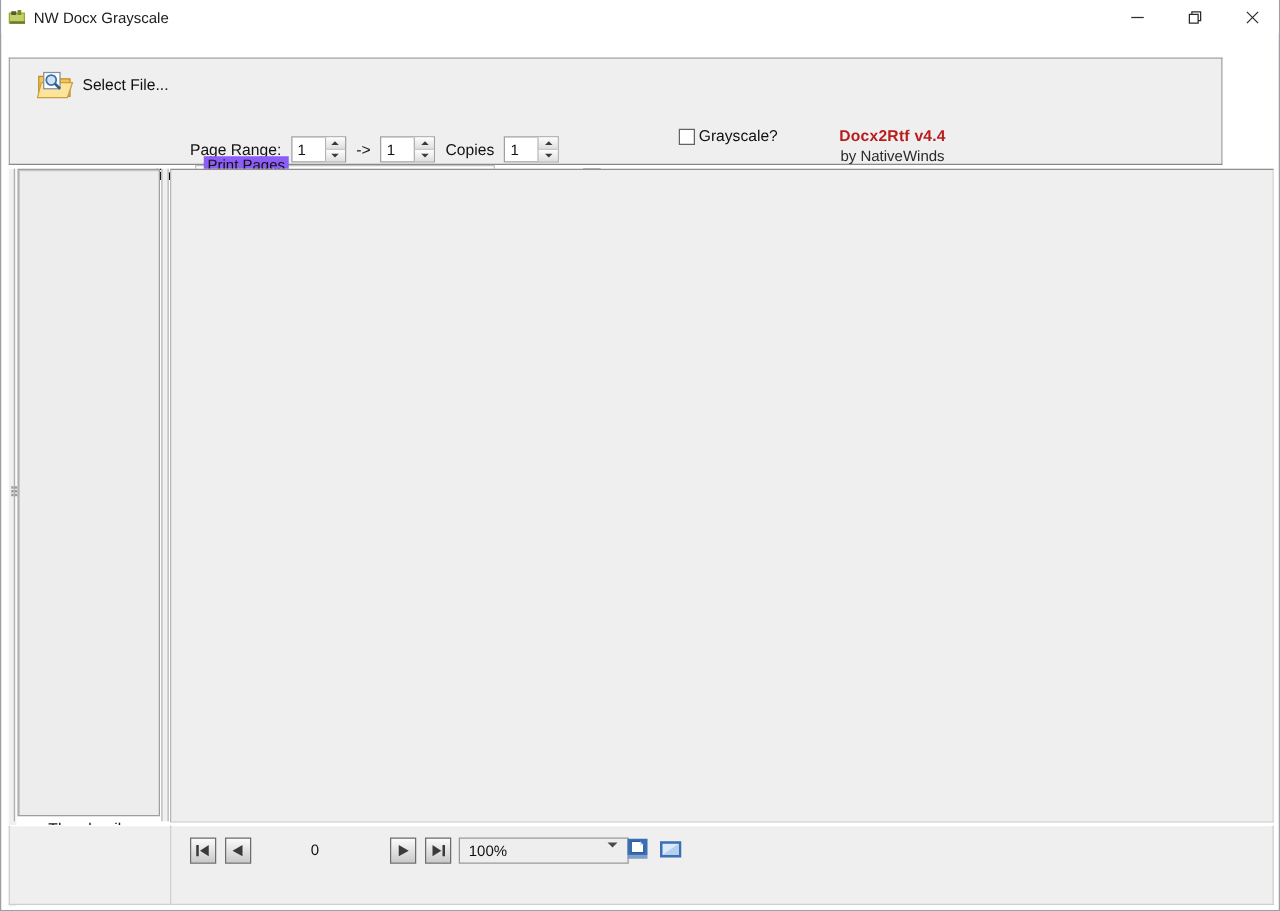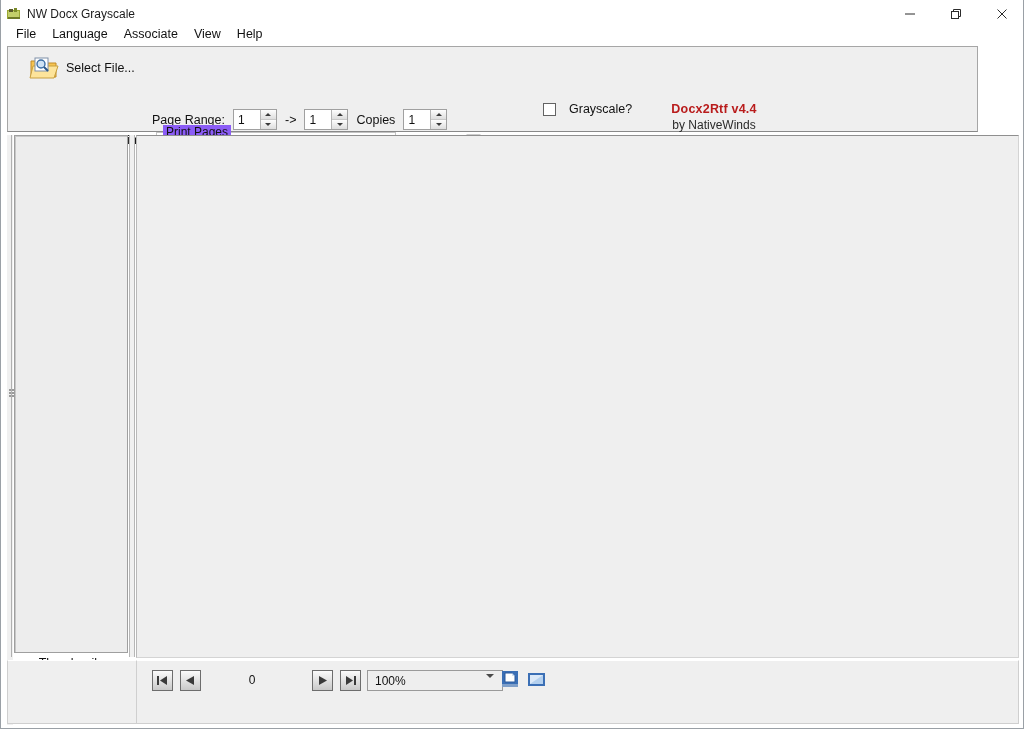--- a/index.html
+++ b/index.html
@@ -157,21 +157,21 @@
 
   .print-btn {
     position: absolute; left: 452px; top: 57px;
     display: flex; align-items: center; gap: 18px; margin-top: 28px;
   }
   .pb-icon { width: 28px; height: 24px; position: relative; flex: none; }
   .pb-label { font-size: 12.5px; color: #9b9b9b; }
 
   .grayscale {
     position: absolute; left: 535px; top: 55px;
-    display: flex; align-items: center; gap: 13px;
+    display: flex; align-items: center; gap: 3px;
   }
   .checkbox {
     width: 13px; height: 13px;
     border: 1px solid #636363; background: #ffffff; flex: none;
   }
   .gs-label { font-size: 12.5px; color: #111; white-space: nowrap; }
 
   .branding { position: absolute; left: 658px; top: 55px; text-align: center; width: 96px; }
   .brand-1 { font-size: 12.5px; font-weight: bold; color: #b91c1c; white-space: nowrap; letter-spacing: .2px; }
   .brand-2 { font-size: 12px; color: #2a2a2a; white-space: nowrap; margin-top: 2px; }
@@ -322,27 +322,20 @@
       </div>
       <div class="win-btn">
         <svg width="12" height="12" viewBox="0 0 12 12">
           <line x1="1.5" y1="1.5" x2="10.5" y2="10.5" stroke="#2b2b2b" stroke-width="1"></line>
           <line x1="10.5" y1="1.5" x2="1.5" y2="10.5" stroke="#2b2b2b" stroke-width="1"></line>
         </svg>
       </div>
     </div>
   </div>
 
-  <div class="menubar">
-    <span class="menu-item">File</span>
-    <span class="menu-item">Language</span>
-    <span class="menu-item">Associate</span>
-    <span class="menu-item">View</span>
-    <span class="menu-item">Help</span>
-  </div>
 
   <div class="toolbar">
     <div class="tb-inner">
 
       <div class="select-file">
         <span class="sf-icon">
           <svg width="30" height="26" viewBox="0 0 30 26">
             <path d="M2 6 L11 6 L13 8 L27 8 L27 22 L2 22 Z" fill="#f6c351" stroke="#c08b28" stroke-width="1"></path>
             <path d="M4 11 L29 11 L25 23 L1 23 Z" fill="#fde49b" stroke="#c9a03f" stroke-width="1"></path>
             <rect x="6" y="3" width="13" height="13" fill="#ffffff" stroke="#7f8fa8" stroke-width="1"></rect>

